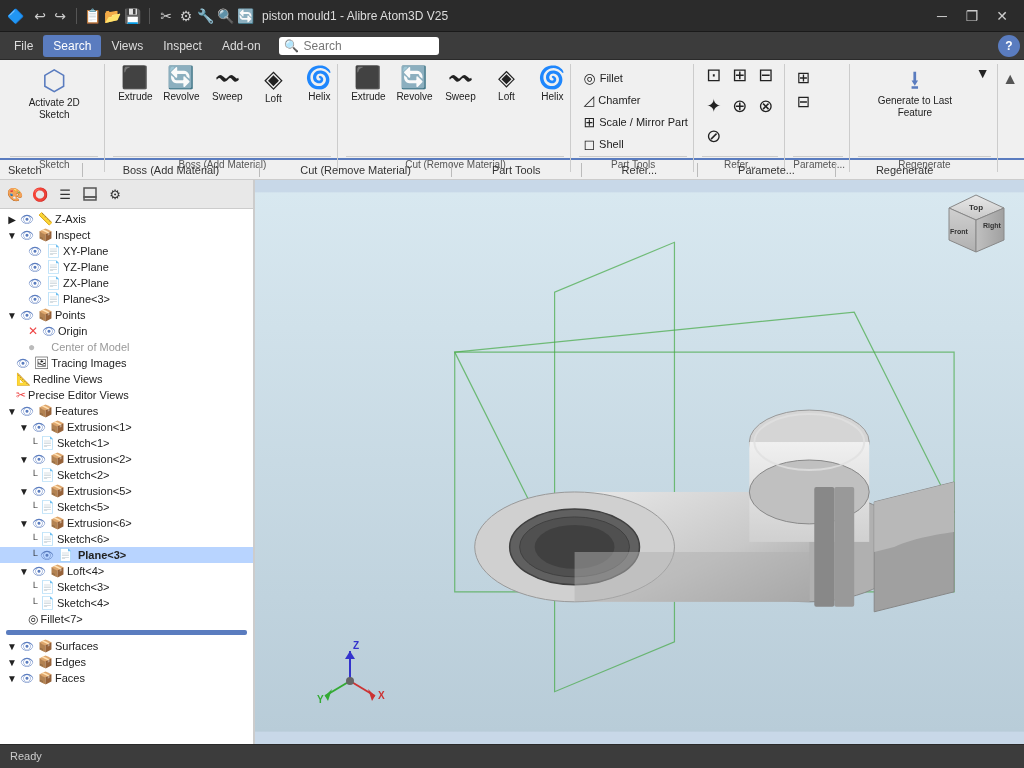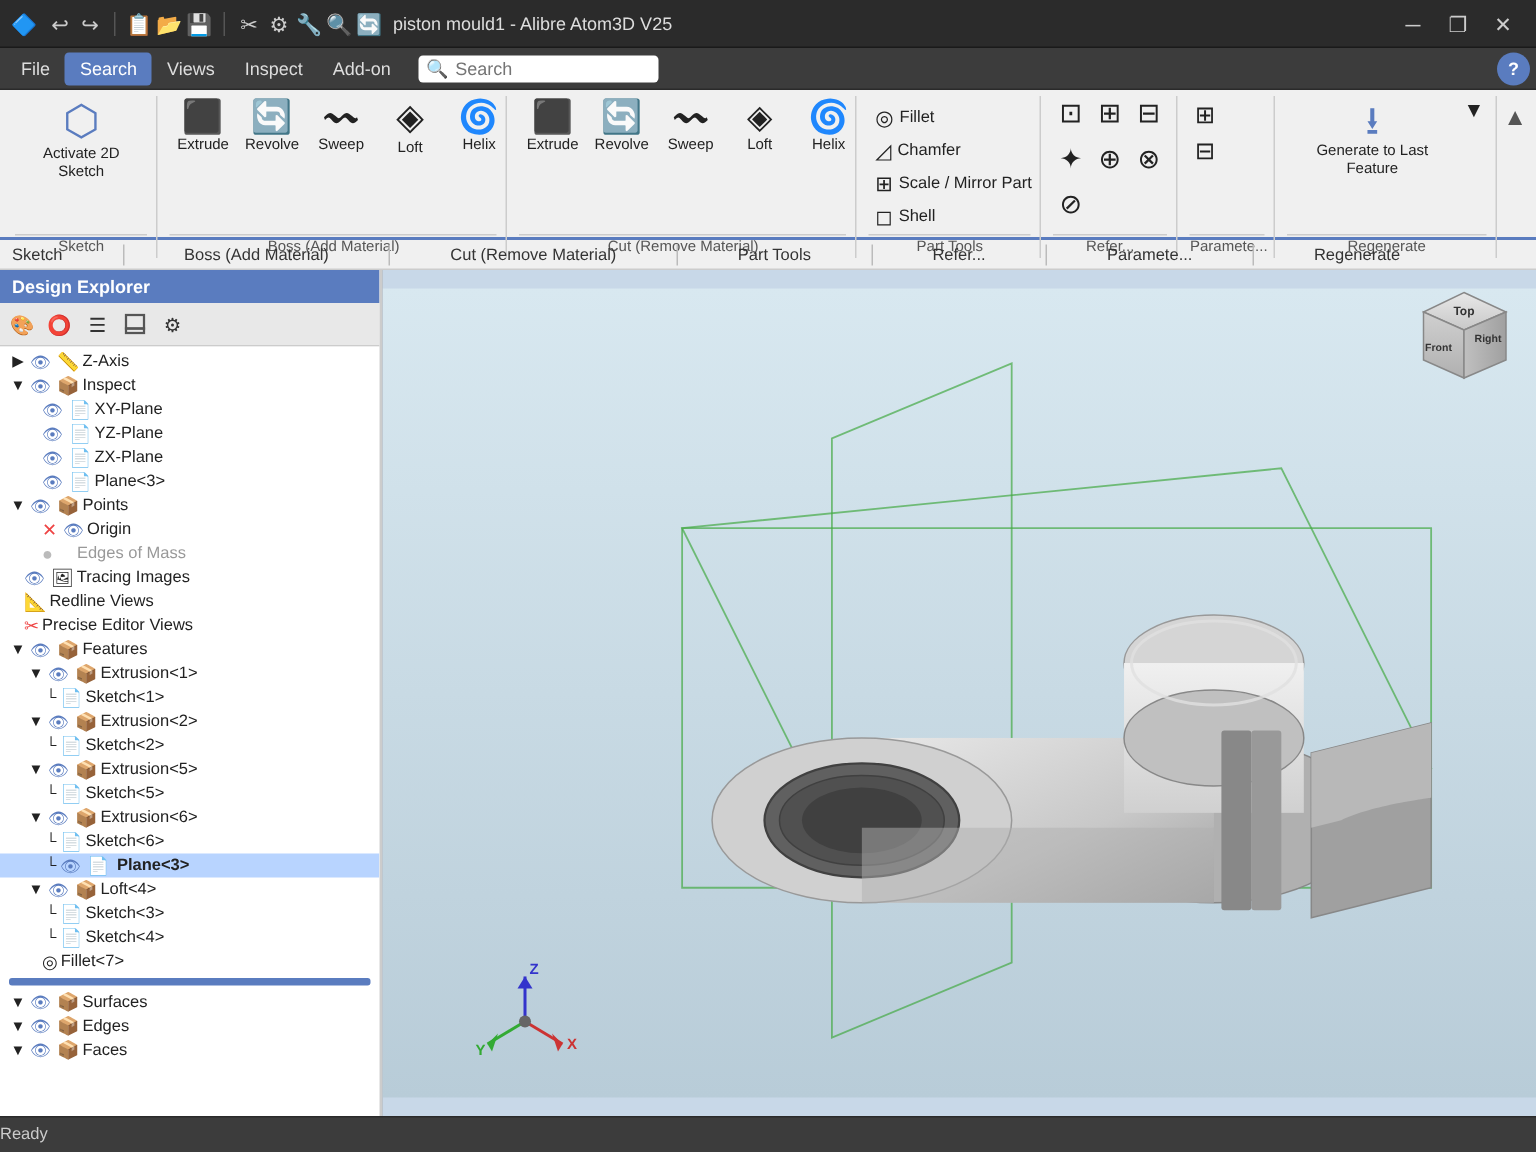--- a/index.html
+++ b/index.html
@@ -245,21 +245,21 @@
       left: 60px;
     }
 
     
     #statusbar {
       height: 22px;
       background: #3c3c3c;
       color: #ccc;
       display: flex;
       align-items: center;
-      padding: 0 0;
+      padding: 0 10px;
       font-size: 11px;
       border-top: 1px solid #2a2a2a;
     }
 
     
     #tree-container::-webkit-scrollbar { width: 8px; }
     #tree-container::-webkit-scrollbar-track { background: #f0f0f0; }
     #tree-container::-webkit-scrollbar-thumb { background: #bbb; border-radius: 4px; }
 
     
@@ -504,23 +504,20 @@
   </div>
   <div class="ribbon-bottom-sep"></div>
   <div class="ribbon-bottom-group">
     <span>Regenerate</span>
   </div>
 </div>
 
 <div id="main">
 
   <div id="left-panel">
-    <div id="design-explorer-header">
-      <span>Design Explorer</span>
-    </div>
     <div id="design-explorer-toolbar">
       <div class="de-tb-btn">🎨</div>
       <div class="de-tb-btn">⭕</div>
       <div class="de-tb-btn">☰</div>
       <div class="de-tb-btn" style="position:relative;">
         <svg width="16" height="16" viewBox="0 0 16 16">
           <rect x="2" y="2" width="12" height="9" fill="none" stroke="#555" stroke-width="1.5"></rect>
           <rect x="2" y="11" width="12" height="3" fill="none" stroke="#555" stroke-width="1.5"></rect>
         </svg>
       </div>
@@ -584,21 +581,21 @@
         <span class="tree-toggle" style="width:8px;"></span>
         <span class="tree-icon" style="color:#e44;">✕</span>
         <span class="tree-eye">👁</span>
         <span class="tree-label">Origin</span>
       </div>
       <div class="tree-item" style="color:#aaa;">
         <span class="tree-indent" style="width:16px;"></span>
         <span class="tree-toggle" style="width:8px;"></span>
         <span class="tree-icon" style="color:#bbb;">●</span>
         <span style="width:14px;"></span>
-        <span class="tree-label" style="color:#999;">Edges of Mass</span>
+        <span class="tree-label" style="color:#999;">Center of Model</span>
       </div>
 
       <div class="tree-item">
         <span class="tree-indent" style="width:4px;"></span>
         <span class="tree-toggle" style="width:8px;"></span>
         <span class="tree-eye">👁</span>
         <span class="tree-icon">🖼</span>
         <span class="tree-label">Tracing Images</span>
       </div>
 

